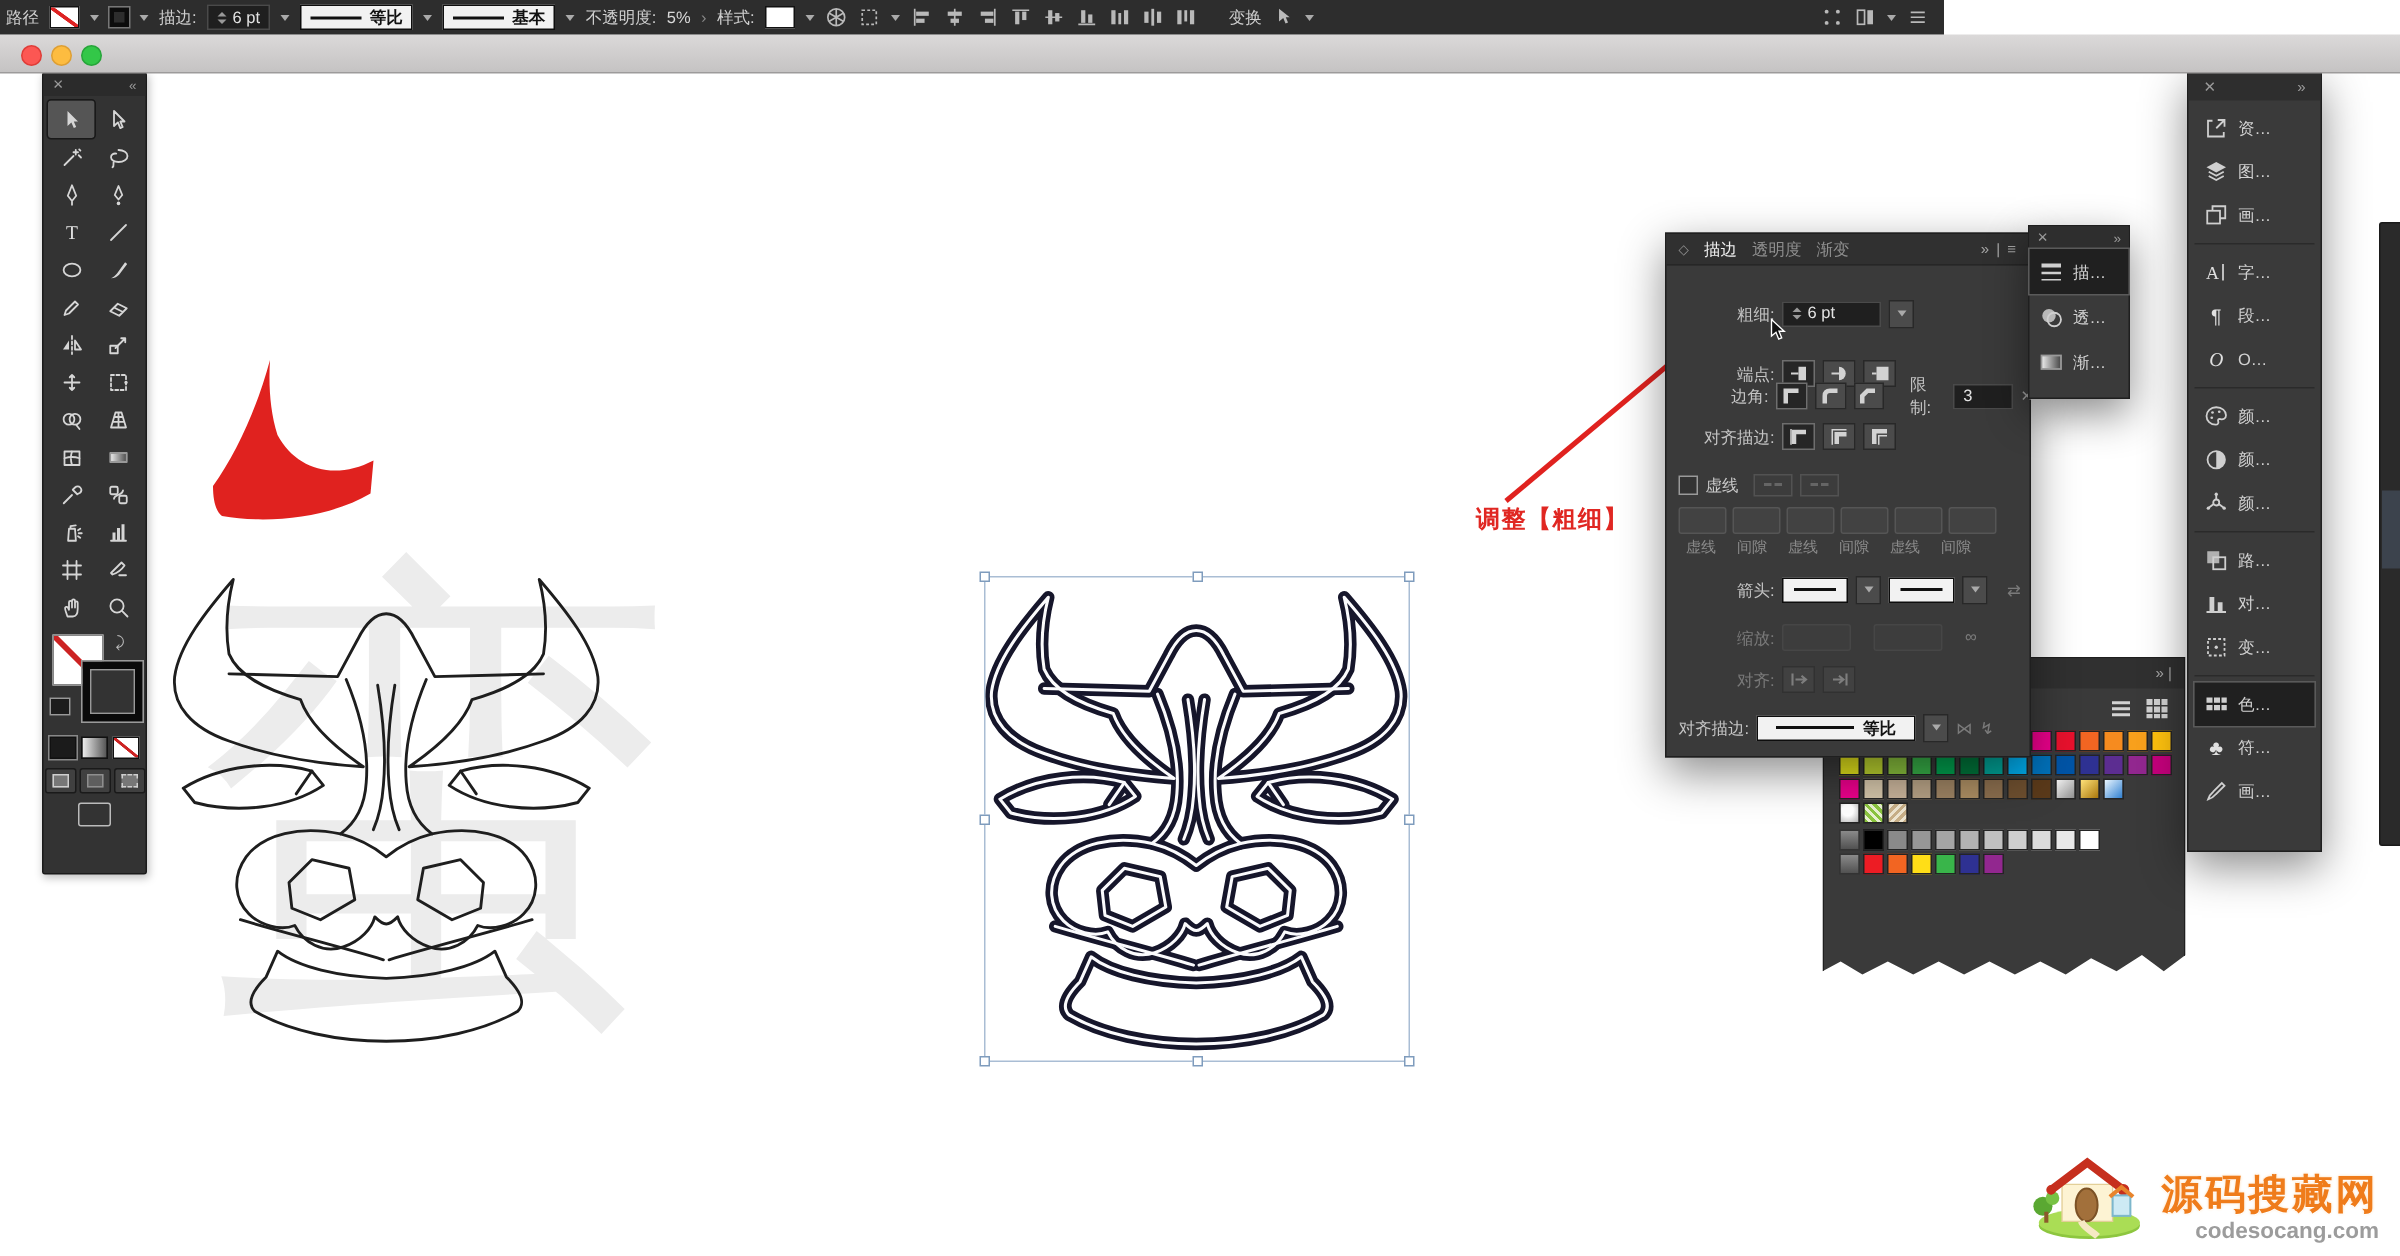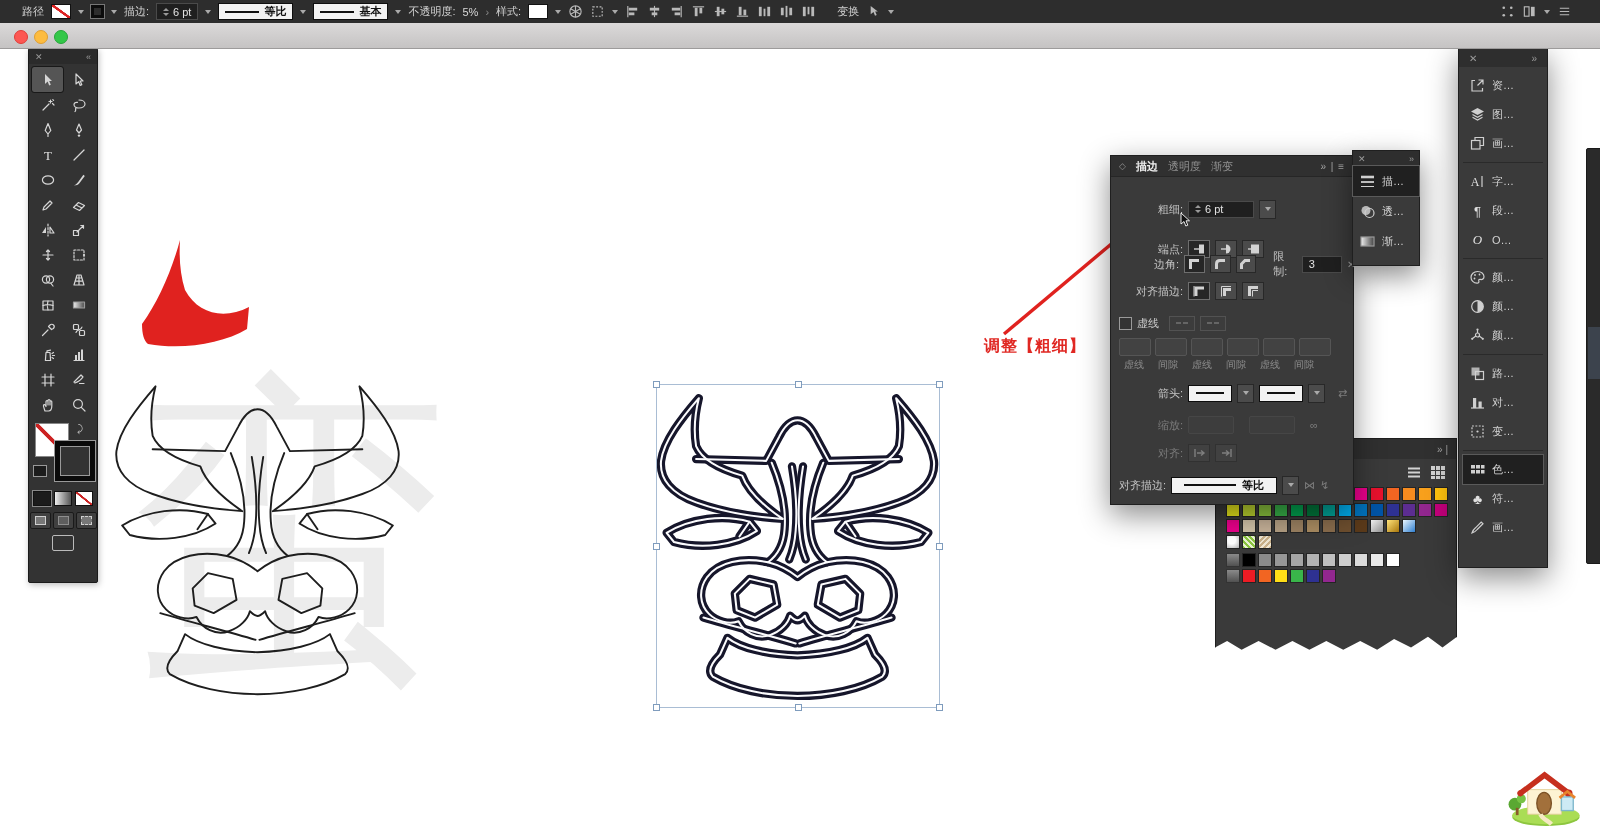--- a/index.html
+++ b/index.html
@@ -1,21 +1,21 @@
 <!DOCTYPE html>
 <html><head>
 <meta charset="utf-8">
 <style>
   html,body{margin:0;padding:0}
   body{width:1600px;height:837px;position:relative;overflow:hidden;background:#fff;
        font-family:"Liberation Sans","DejaVu Sans",sans-serif;-webkit-font-smoothing:antialiased}
   .abs{position:absolute}
   
-  .cbar{position:absolute;left:0;top:0;width:1600px;height:23px;background:#2d2d2d;
-        display:flex;align-items:center;gap:7px;padding:0 22px;box-sizing:border-box;
+  .cbar{position:absolute;left:0;top:0;width:1296px;height:23px;background:#2d2d2d;
+        display:flex;align-items:center;gap:7px;padding:0 4px;box-sizing:border-box;
         font-size:11px;color:#d8d8d8;z-index:40}
   .cbar .lab{color:#cfcfcf}
   .chip{width:18px;height:13px;border:1px solid #111;background:#fff;position:relative}
   .chip.none::after{content:"";position:absolute;inset:0;
         background:linear-gradient(to top right,transparent 43%,#d22 45%,#d22 55%,transparent 57%)}
   .schip{width:13px;height:13px;background:#2d2d2d;border:3px solid #0c0c0c;outline:1px solid #777;box-sizing:border-box}
   .dd{width:0;height:0;border-left:3.5px solid transparent;border-right:3.5px solid transparent;border-top:4px solid #aaa}
   .pill{height:15px;background:#f2f2f2;border:1px solid #0e0e0e;color:#111;display:flex;
         align-items:center;gap:5px;padding:0 6px;font-size:11px;font-weight:bold}
   .pline{width:34px;border-top:2px solid #111}
@@ -60,21 +60,21 @@
   .dmodes{display:flex;gap:2px;justify-content:center;margin-top:6px}
   .dmodes div{width:19px;height:15px;background:#404040;border:1px solid #1a1a1a;border-radius:2px;
         display:flex;align-items:center;justify-content:center}
   .dmodes span{display:block;width:9px;height:7px;border:1.5px solid #cfcfcf;background:#777}
   .scrmode{margin:6px auto 0;width:20px;height:14px;border:1.5px solid #bbb;border-radius:2px}
   
   .panel{position:absolute;background:#3a3a3a;border:1px solid #1f1f1f;color:#c9c9c9;
         box-shadow:0 10px 28px rgba(0,0,0,.45);font-size:11px}
   .phead{height:20px;background:#303030;display:flex;align-items:center;padding:0 8px;gap:10px;border-bottom:1px solid #262626}
   .ptab{color:#8f8f8f}
-  .ptab.on{color:#f0f0f0;font-weight:bold}
+  .ptab.on{color:#f0f0f0;font-weight:normal}
   .phicons{margin-left:auto;color:#a5a5a5;font-size:10px;letter-spacing:1px}
   .srow{position:absolute;left:8px;display:flex;align-items:center;gap:5px;height:18px}
   .srow .rl{width:64px;text-align:right;color:#c4c4c4;white-space:nowrap}
   .sbtn{width:20px;height:16px;background:#4b4b4b;border:1px solid #282828;display:flex;align-items:center;justify-content:center}
   .sbtn.on{background:#262626;border-color:#6e6e6e}
   svg.mi{width:13px;height:12px;stroke:#d2d2d2;fill:none;stroke-width:1.4}
   svg.mi .f{fill:#d2d2d2;stroke:none}
   .dashbox{width:30px;height:16px;background:#424242;border:1px solid #555;border-radius:2px}
   .dlab{width:30px;text-align:center;color:#8b8b8b;font-size:10px}
   .whited{height:15px;background:#f2f2f2;border:1px solid #0d0d0d;display:flex;align-items:center;justify-content:center}
@@ -956,13 +956,17 @@
     <rect x="13" y="48" width="3" height="8" fill="#8b5a2b"></rect>
     <path d="M26,28 H63 V55 H26 Z" fill="#fdf3d3" stroke="#e3cf98" stroke-width="1"></path>
     <path d="M18,32 L44.5,12 L71,32" fill="none" stroke="#c62f1e" stroke-width="6" stroke-linecap="round"></path>
     <circle cx="18" cy="32" r="3" fill="none" stroke="#c62f1e" st="" roke-width="2.5"></circle>
     <circle cx="71" cy="32" r="3" fill="none" stroke="#c62f1e" stroke-width="2.5"></circle>
     <ellipse cx="44" cy="43" rx="8" ry="12" fill="#a2703b" stroke="#7c5226" stroke-width="1.5"></ellipse>
     <rect x="63" y="36" width="13" height="15" fill="#cdeaf4" stroke="#7db7cc" stroke-width="1.5"></rect>
     <path d="M61,37 L69.5,30 L78,37" fill="none" stroke="#e8842c" stroke-width="3"></path>
     <path d="M40,55 C42,60 48,62 52,66" stroke="#f6e9c4" stroke-width="5" fill="none"></path>
   </svg>
+  <div>
+    <div class="t1">源码搜藏网</div>
+    <div class="t2">codesocang.com</div>
+  </div>
 </div>
 
 </body></html>

